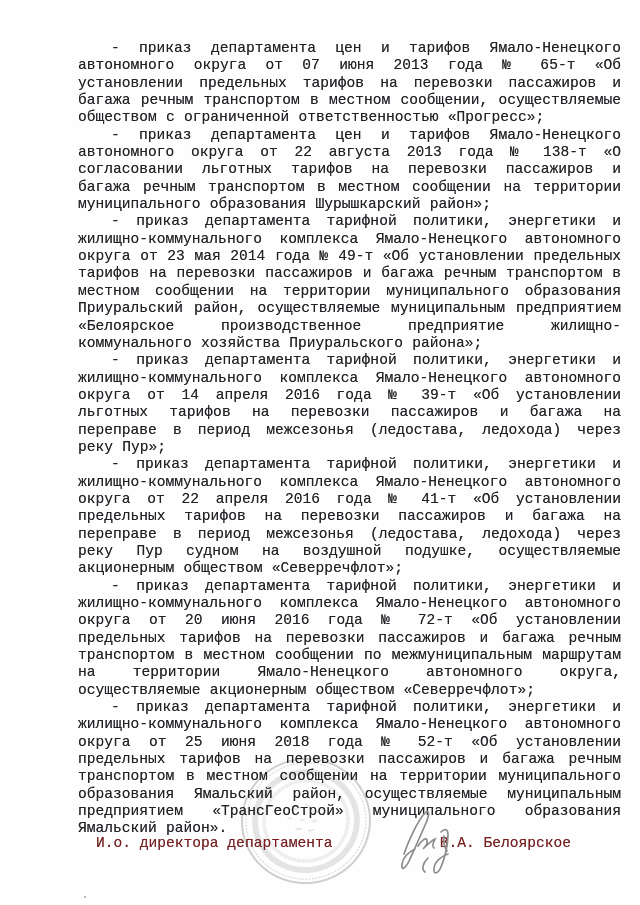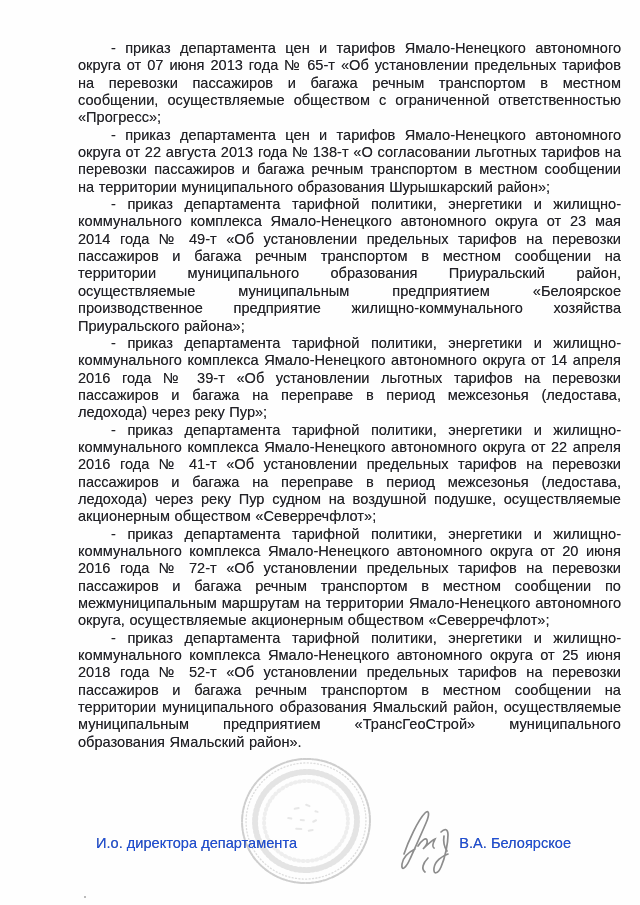--- a/index.html
+++ b/index.html
@@ -4,21 +4,21 @@
 <style>
   html, body { margin: 0; padding: 0; }
   body { background: #ffffff; }
 
   .page {
     position: relative;
     width: 640px;
     height: 905px;
     background: #fefefe;
     overflow: hidden;
-    font-family: Liberation Sans, sans-serif;
+    font-family: Liberation Mono, monospace;
   }
 
   .content {
     position: absolute;
     left: 78px;
     top: 40px;
     width: 543px;
     color: #212126;
     font-size: 14.6px;
     line-height: 17.35px;
@@ -33,21 +33,21 @@
   }
 
   .sig-row {
     position: absolute;
     left: 96px;
     top: 835px;
     width: 475px;
     display: flex;
     justify-content: space-between;
     align-items: baseline;
-    color: #1d4ed8;
+    color: #7f1d1d;
     font-size: 14.6px;
     line-height: 17.35px;
     z-index: 2;
     text-shadow: 0 0 0.4px rgba(25,25,30,0.55);
   }
 
   .stamp {
     position: absolute;
     left: 239px;
     top: 757px;

